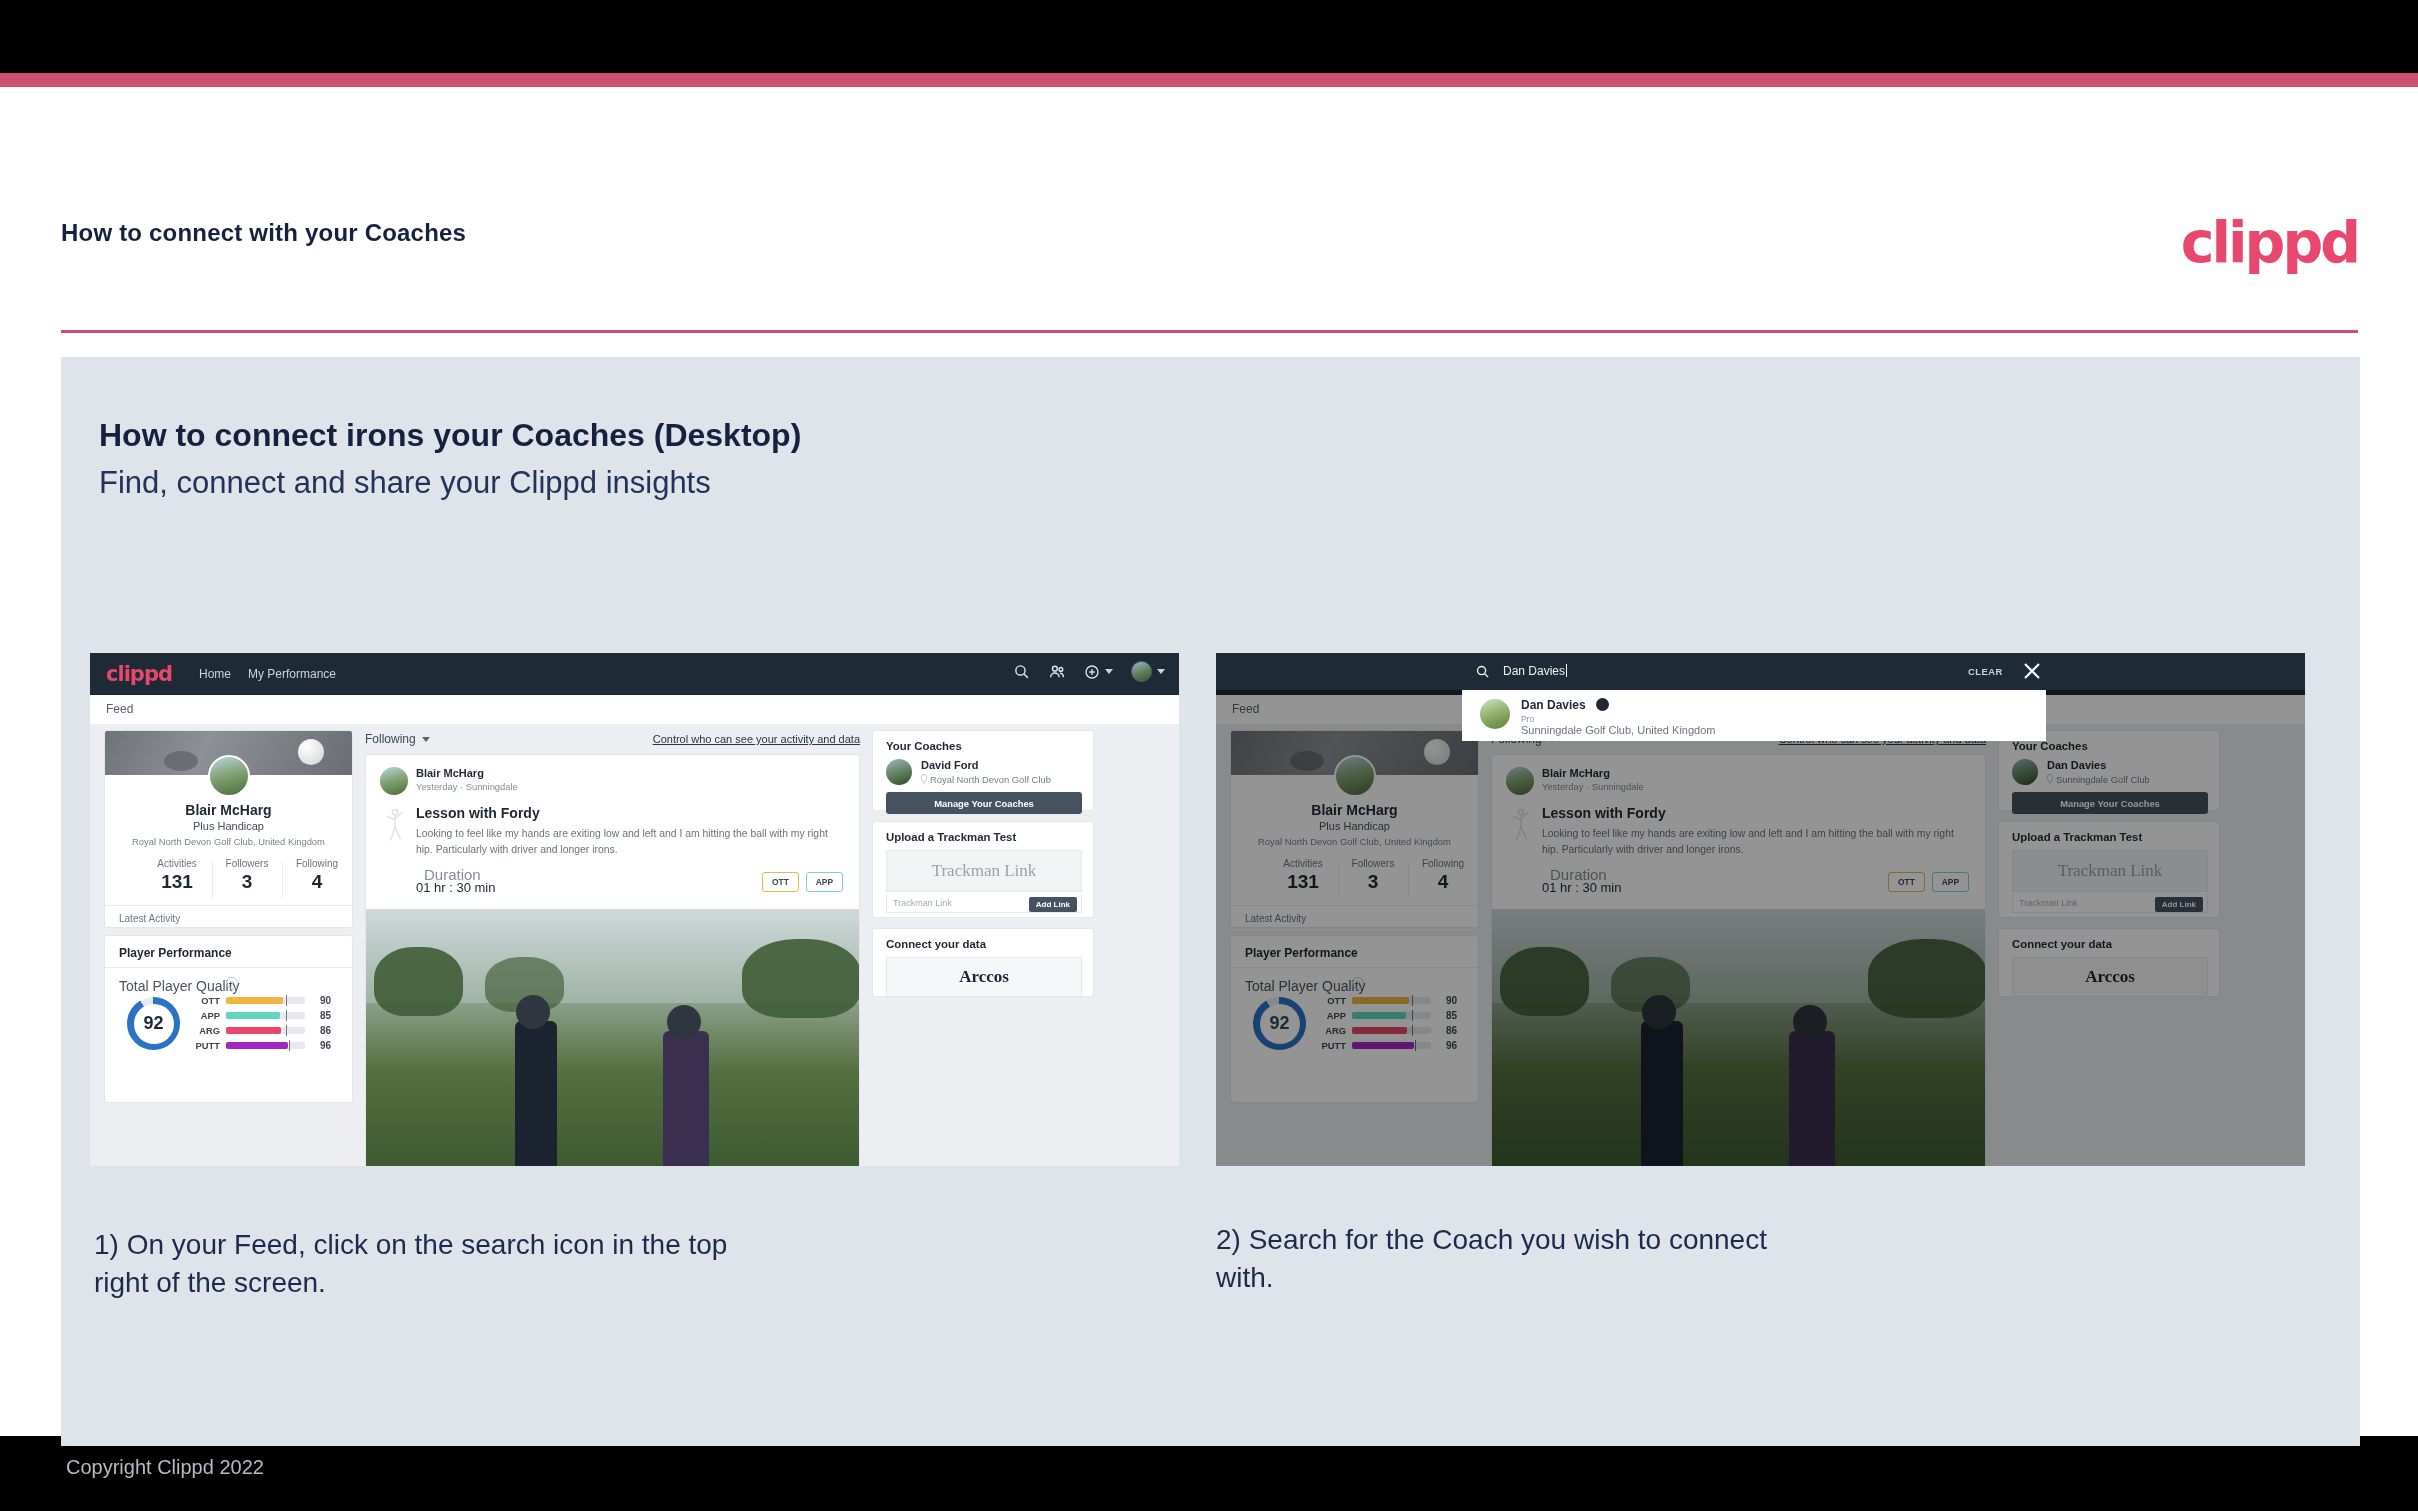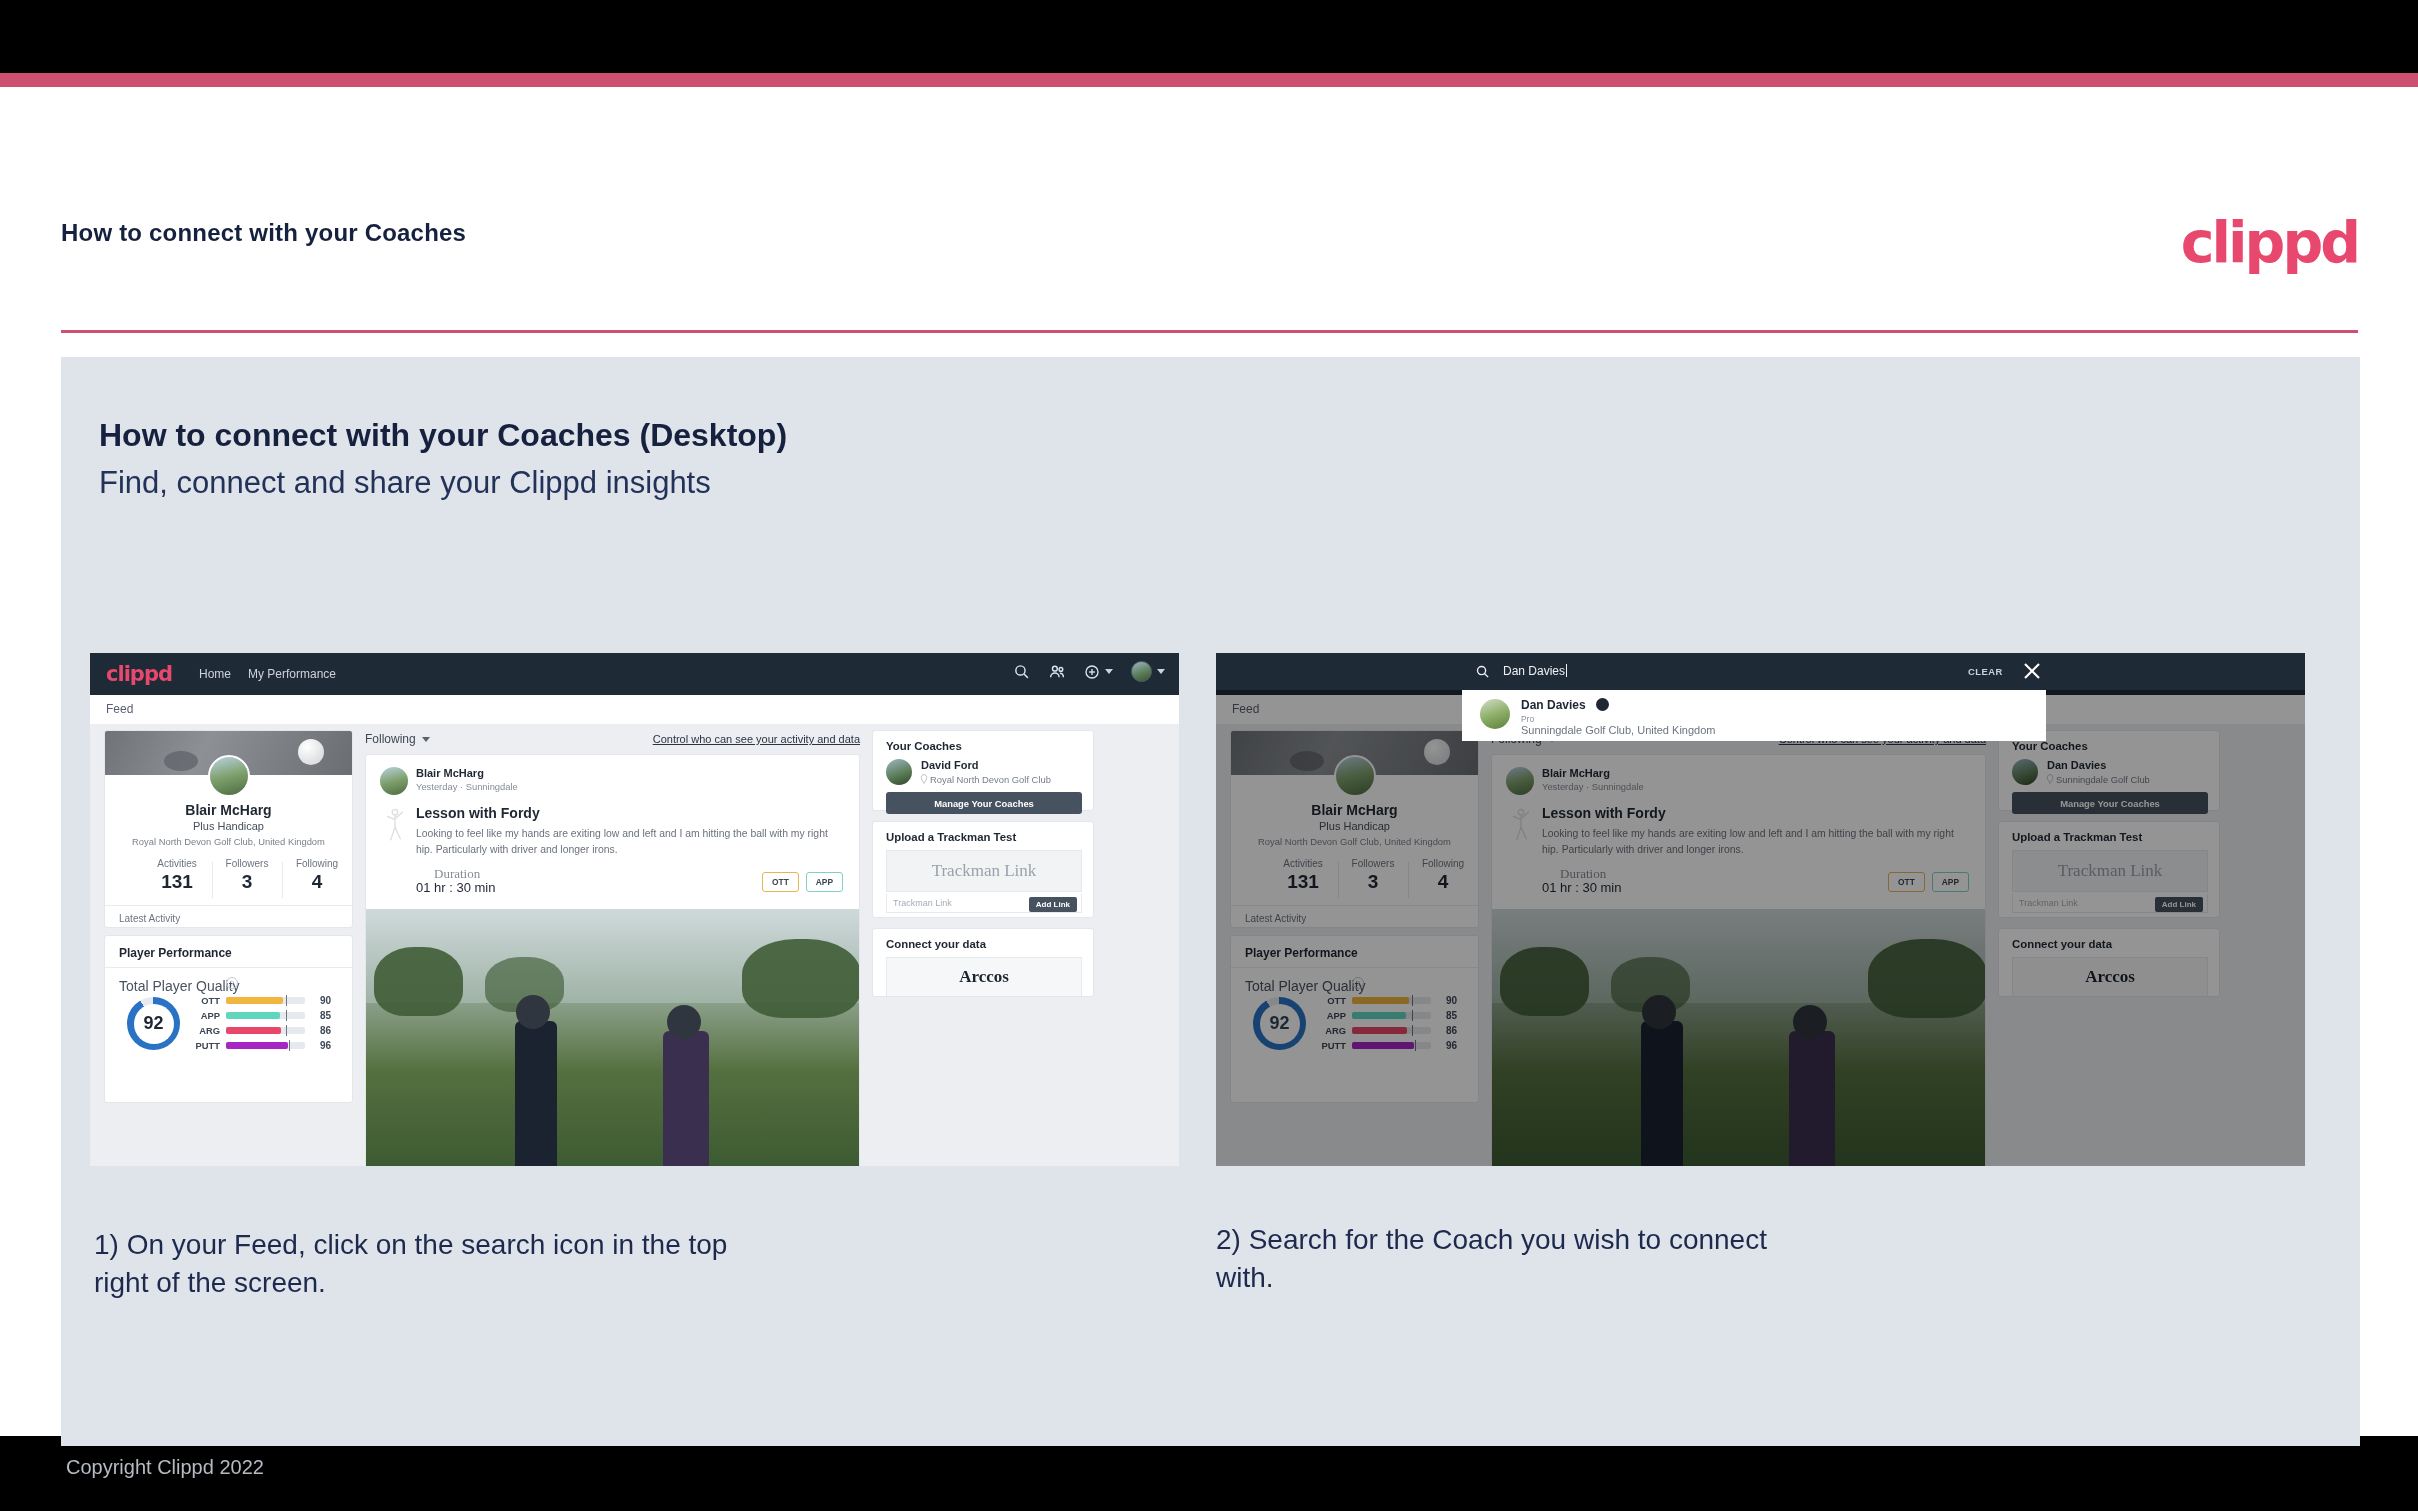--- a/index.html
+++ b/index.html
@@ -110,21 +110,21 @@
   .control-link { position:absolute; right:0; top:1px; font-size:11px; color:#2b3442; text-decoration:underline; }
 
   .post-card { left:275px; top:30px; width:495px; height:416px; overflow:hidden; }
   .post-avatar { position:absolute; left:14px; top:12px; width:28px; height:28px; border-radius:50%;
                  background:linear-gradient(165deg,#bcd3e4 0%,#7ea06d 50%,#4e6b3f 100%); }
   .post-name { position:absolute; left:50px; top:12px; font-size:11px; font-weight:bold; color:#1f2733; }
   .post-meta { position:absolute; left:50px; top:26px; font-size:9.4px; color:#868d97; }
   .post-glyph { position:absolute; left:16px; top:53px; width:26px; height:34px; opacity:.22; }
   .post-title { position:absolute; left:50px; top:50px; font-size:14px; font-weight:bold; color:#1f2733; }
   .post-body { position:absolute; left:50px; top:71px; width:416px; font-size:10.4px; color:#6b727c; line-height:1.55; }
-  .dur-lab { position:absolute; left:68px; top:111px; font-size:13px; color:#868d97;font-family:Liberation Serif, serif; }
+  .dur-lab { position:absolute; left:58px; top:111px; font-size:15px; color:#868d97; }
   .dur-val { position:absolute; left:50px; top:125px; font-size:13px; color:#1f2733; }
   .tags { position:absolute; right:16px; top:117px; display:flex; gap:7px; }
   .tag { font-size:8.4px; font-weight:bold; color:#3c4450; padding:4px 9px; border-radius:3px; background:#fff; }
   .tag-ott { border:1px solid #e3b656; }
   .tag-app { border:1px solid #7fd2c1; }
   .post-photo { position:absolute; left:0; top:154px; width:495px; height:261px; overflow:hidden;
                 background:linear-gradient(180deg,#b9c6cb 0%,#8fa38f 34%,#55703f 62%,#3c5a32 100%); }
   .ph-sky { position:absolute; left:0; top:0; width:100%; height:36%; background:linear-gradient(180deg,#cfd9db,#9fb3a6); }
   .ph-tree { position:absolute; border-radius:45% 45% 35% 35%; background:#3f5c36; opacity:.9; }
   .golfer { position:absolute; bottom:0; background:#1b2230; border-radius:6px 6px 2px 2px; }
@@ -182,21 +182,21 @@
   <div class="band-accent"></div>
   <div class="band-bottom"></div>
 
   <div class="page">
     <div class="hdr-title">How to connect with your Coaches</div>
     <div class="logo">clippd</div>
     <div class="hdr-rule"></div>
 
     <div class="content"></div>
 
-    <div class="title-main">How to connect with your Coaches (Desktop)</div>
+    <div class="title-main">How to connect irons your Coaches (Desktop)</div>
     <div class="title-sub">Find, connect and share your Clippd insights</div>
 
     <div class="shot shot1">
       <div class="app">
 
         <div class="navbar">
           <div class="nav-logo">clippd</div>
           <div class="nav-link nav-home">Home</div>
           <div class="nav-link nav-perf">My Performance</div>
           <div class="nav-icons">

